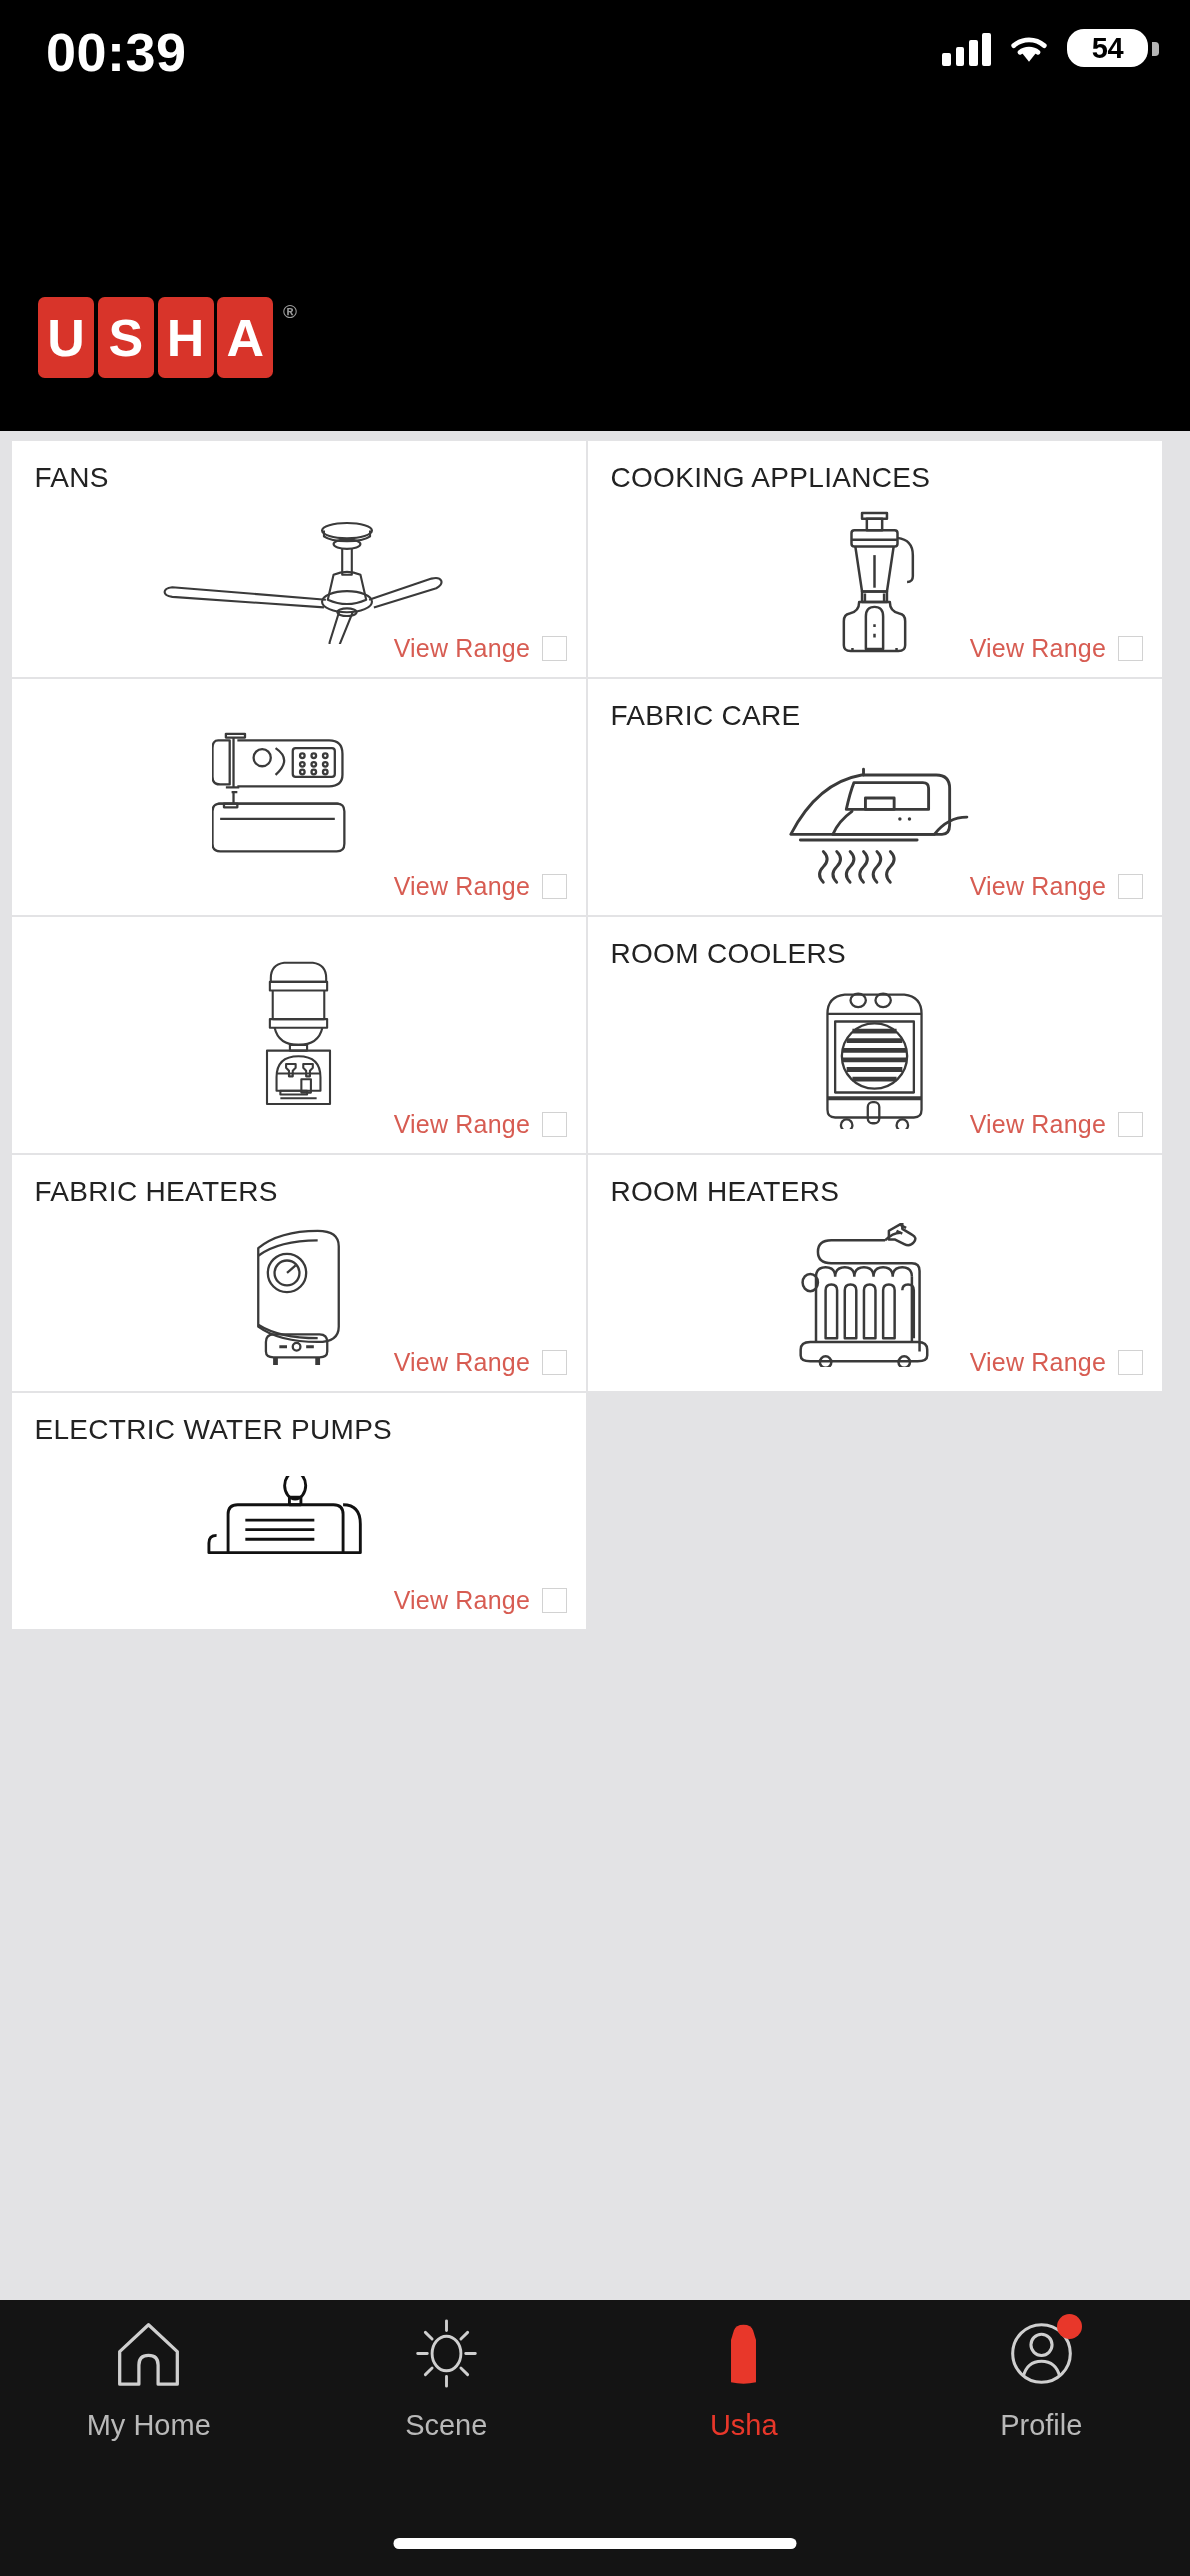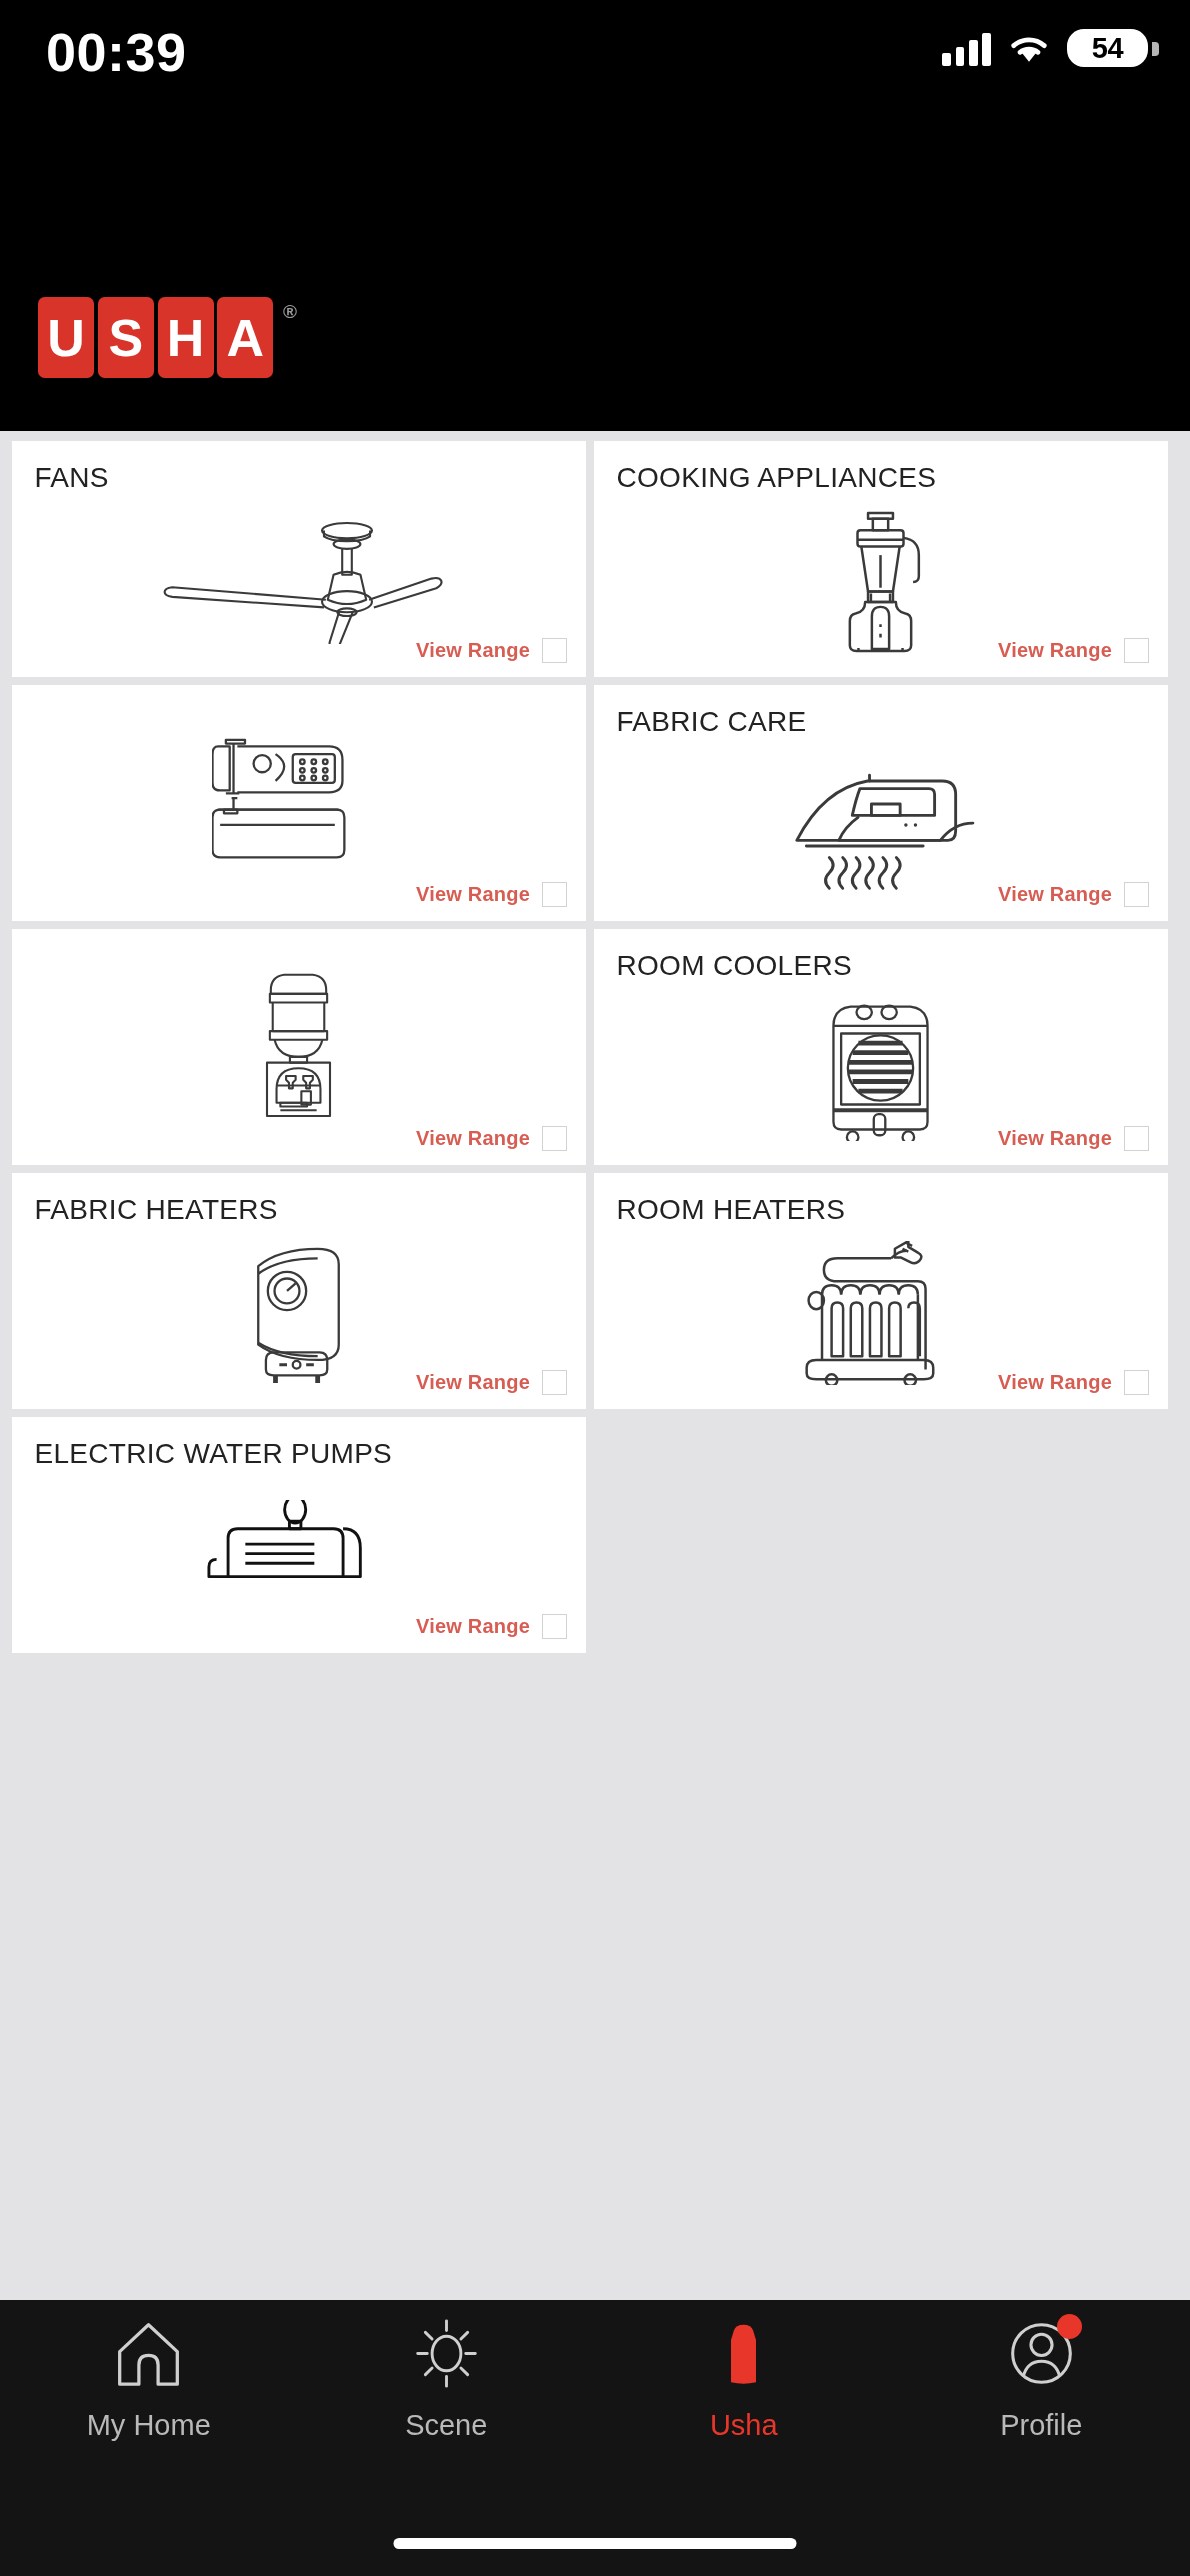--- a/index.html
+++ b/index.html
@@ -57,21 +57,21 @@
   }
   .logo .reg {
     color:#9a9a9a; font-size:19px; font-weight:700;
     margin-left:5.8px; margin-top:3.8px;
   }
 
   
   .grid {
     position:absolute; top:431px; left:0; width:1190px; height:1869px;
     padding:9.6px 11.5px 0 11.5px;
-    display:flex; flex-wrap:wrap; gap:8px;
+    display:flex; flex-wrap:wrap; gap:2px;
     align-content:flex-start;
     overflow:hidden;
     background:#e3e3e5;
   }
   .card {
     width:574px; height:236px;
     background:#fff;
     position:relative;
     display:flex; flex-direction:column;
   }
@@ -81,21 +81,21 @@
   }
   .card-art {
     flex:1; display:flex; align-items:center; justify-content:center;
     padding-bottom:5.8px;
   }
   .card-art svg { display:block; }
   .card-foot {
     position:absolute; right:19px; bottom:13.4px;
     display:flex; align-items:center; gap:11.5px;
   }
-  .view-range { color:#d75c52; font-size:20px; letter-spacing:0.2px;font-weight:bold; }
+  .view-range { color:#d75c52; font-size:25px; letter-spacing:0.2px; }
   .vr-box { width:25px; height:25px; border:1.9px solid #d2d2d2; background:#fff; }
 
   
   .tabbar {
     position:absolute; bottom:0; left:0; width:1190px; height:276px;
     background:#141414;
   }
   .tabs { display:flex; height:192px; padding-top:12px; }
   .tab {
     flex:1; display:flex; flex-direction:column;

